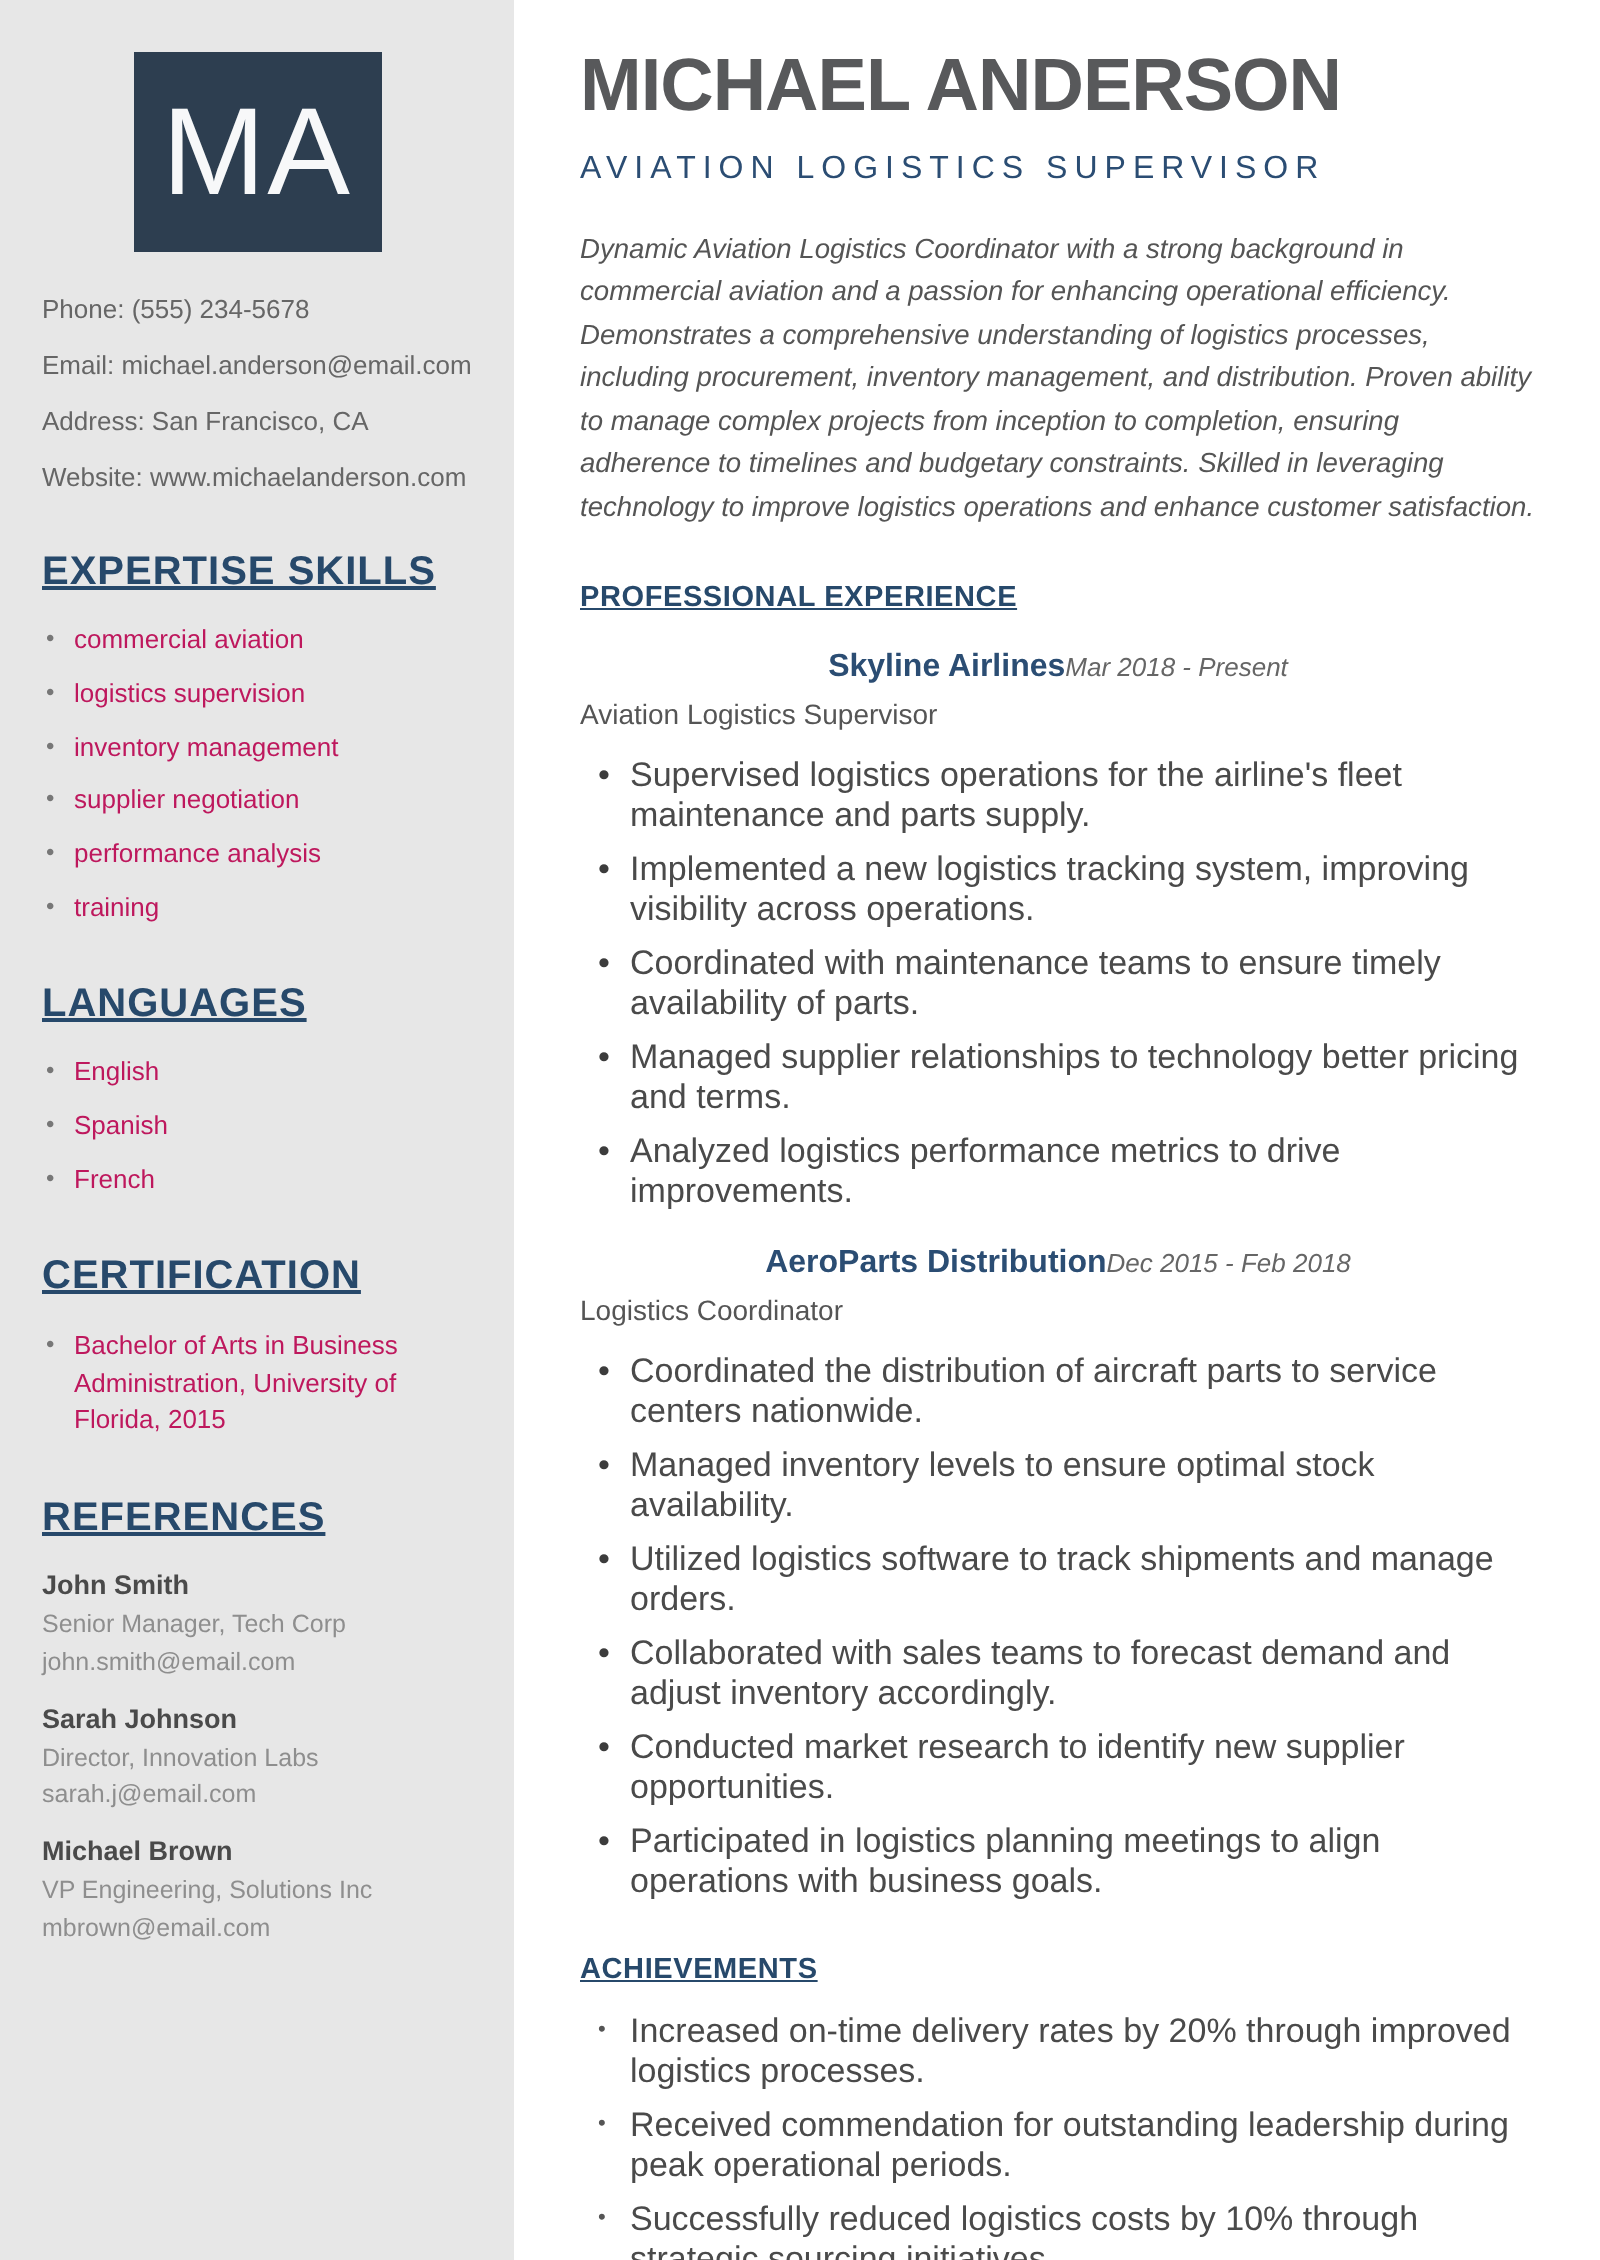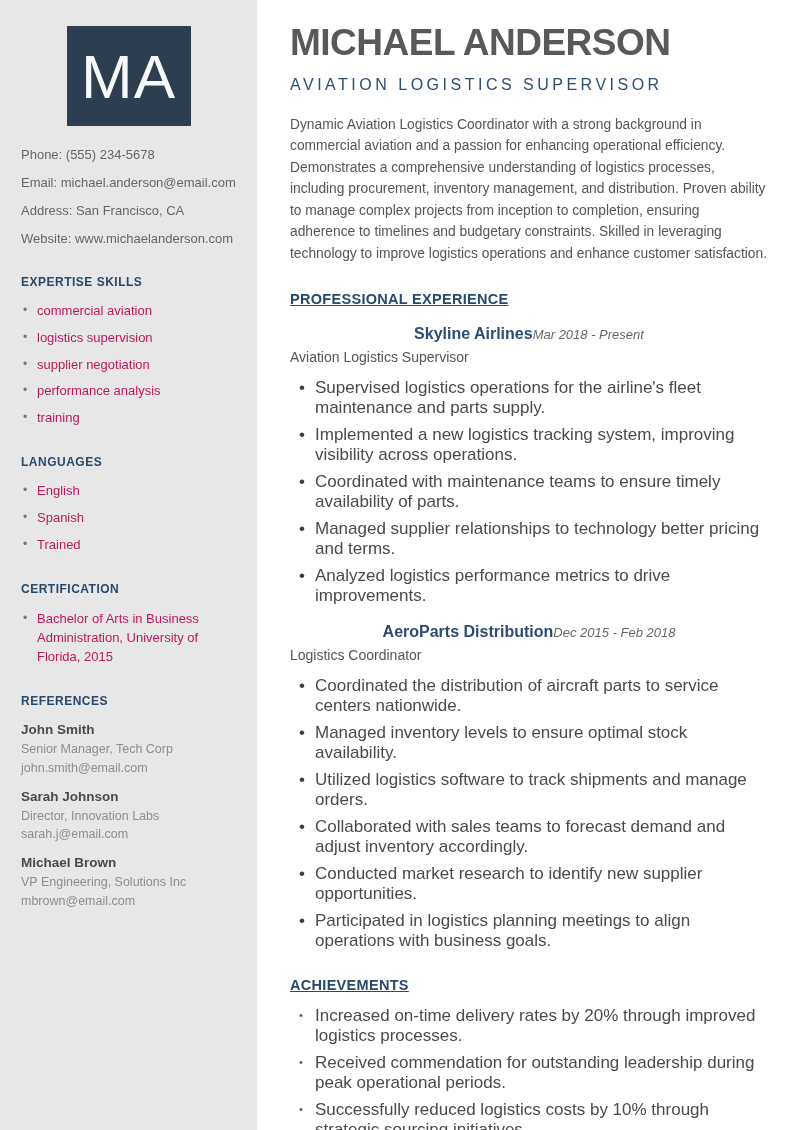--- a/index.html
+++ b/index.html
@@ -45,23 +45,24 @@
   }
   .contact { margin-top: 22px; }
   .contact p {
     margin: 0 0 13px 0;
     font-size: 13px;
     color: #666;
     line-height: 1.15;
   }
   .side-section { margin-top: 28px; }
   .side-heading {
-    font-size: 12px;
+    font-size: 20px;
     font-weight: 700;
     color: var(--accent, #27496b);
+    text-decoration: underline;
     letter-spacing: 0.5px;
     margin: 0 0 14px 0;
   }
   ul.side-list { list-style: none; margin: 0; padding: 0; }
   ul.side-list li {
     position: relative;
     padding-left: 16px;
     font-size: 13px;
     color: #be185d;
     line-height: 1.3;
@@ -108,20 +109,21 @@
     font-size: 16px;
     font-weight: 400;
     color: var(--navy, #2b4d73);
     letter-spacing: 3.5px;
   }
   .summary {
     margin: 20px 0 0 0;
     font-size: 13.8px;
     line-height: 21.5px;
     color: #555;
+    font-style: italic;
   }
   .main-heading {
     margin: 27px 0 0 0;
     font-size: 14.5px;
     font-weight: 700;
     color: var(--accent, #27496b);
     text-decoration: underline;
     letter-spacing: 0.3px;
   }
   .job { margin-top: 18px; }
@@ -180,33 +182,34 @@
       <p>Address: San Francisco, CA</p>
       <p>Website: www.michaelanderson.com</p>
     </div>
 
     <section class="side-section">
       <h2 class="side-heading">EXPERTISE SKILLS</h2>
       <ul class="side-list">
 
       <li>commercial aviation</li>
           <li>logistics supervision</li>
+          <li>inventory management</li>
           <li>supplier negotiation</li>
           <li>performance analysis</li>
           <li>training</li>
         </ul>
     </section>
 
     <section class="side-section">
       <h2 class="side-heading">LANGUAGES</h2>
       <ul class="side-list">
 
       <li>English</li>
           <li>Spanish</li>
-          <li>Trained</li>
+          <li>French</li>
         </ul>
     </section>
 
     <section class="side-section">
       <h2 class="side-heading">CERTIFICATION</h2>
       <ul class="side-list cert">
 
       <li>Bachelor of Arts in Business Administration, University of Florida, 2015</li>
         </ul>
     </section>

